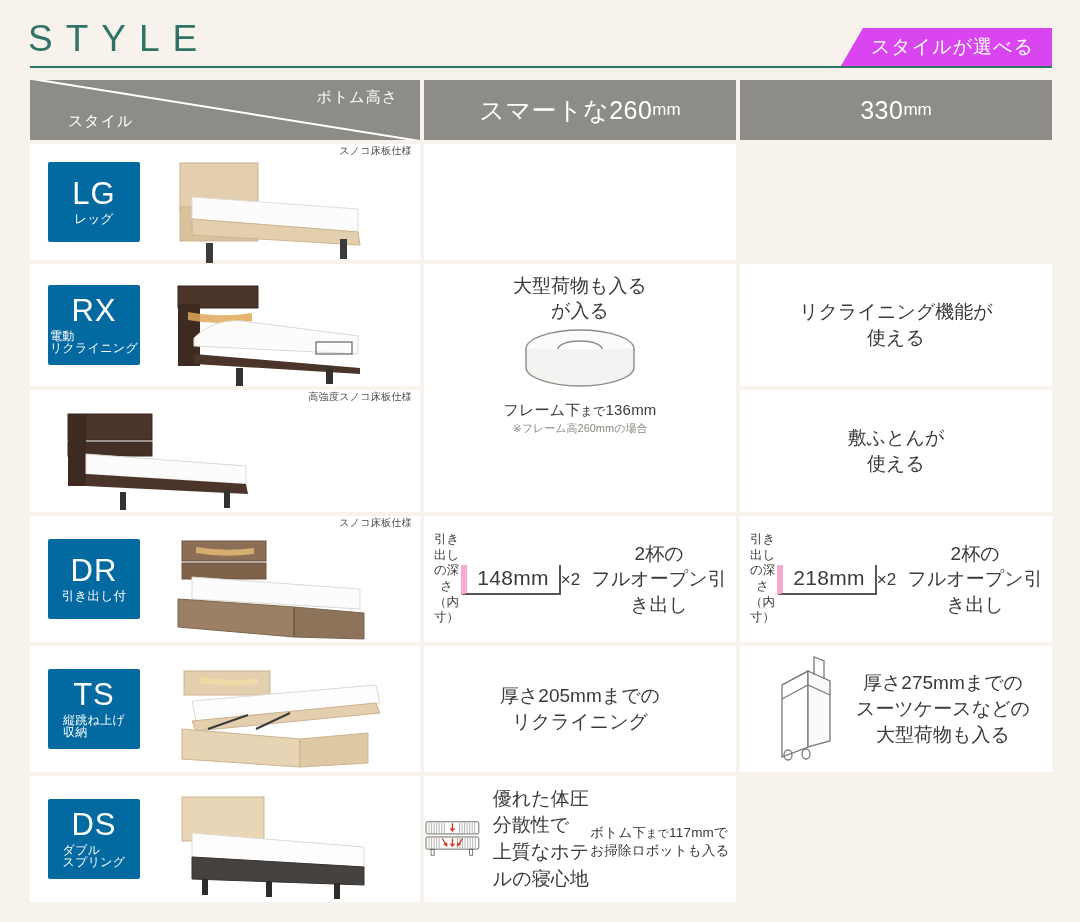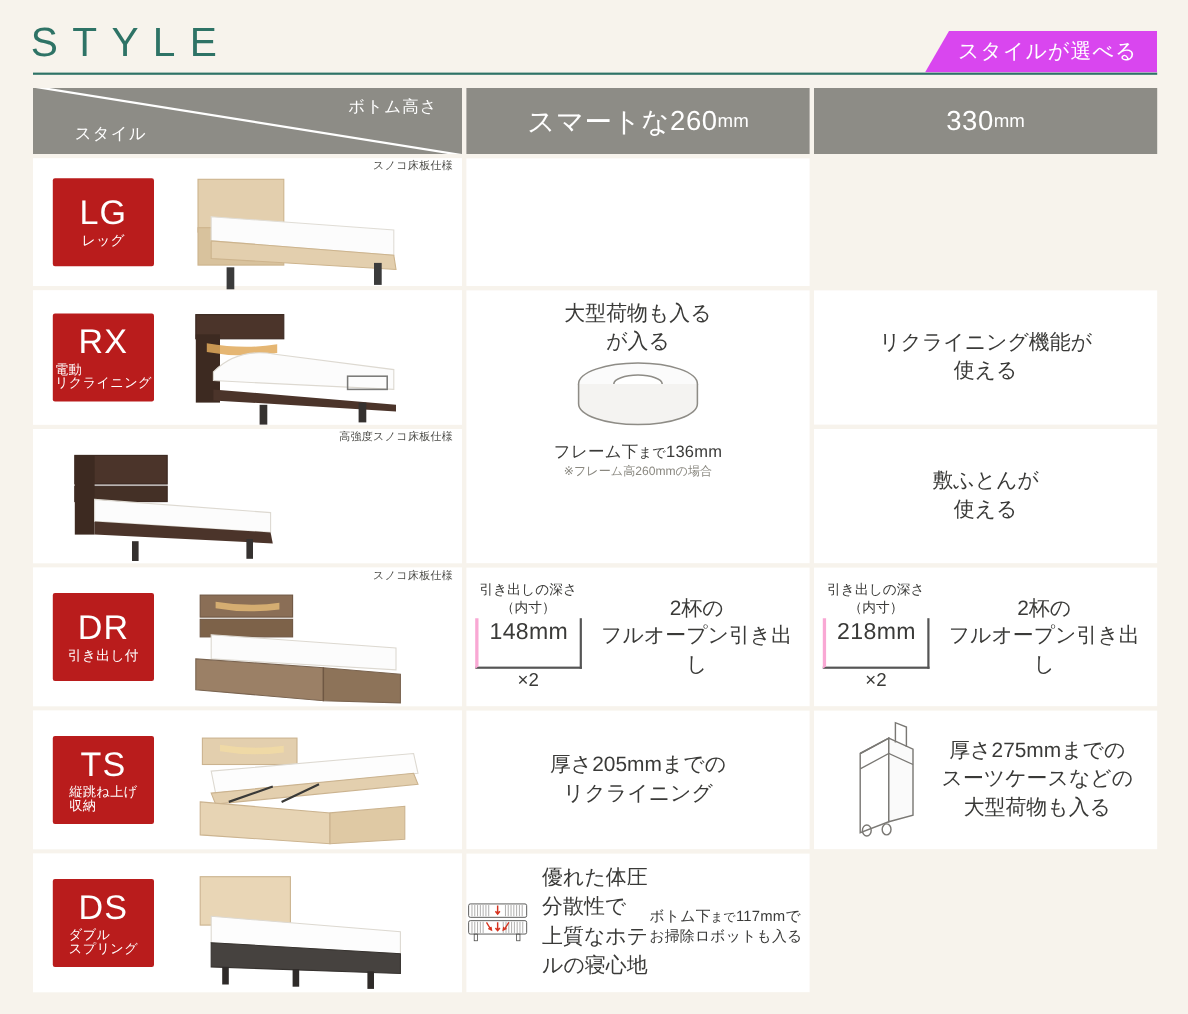--- a/index.html
+++ b/index.html
@@ -69,21 +69,21 @@
   
   .cell{background:#fff;box-sizing:border-box;position:relative;}
   .cell.blank{background:transparent;}
 
   .styleblock{
     display:flex;align-items:center;position:relative;
     background:#fff;height:100%;
   }
   .tag{
     width:92px;height:80px;flex:0 0 92px;margin-left:18px;
-    background:#b91c1c;color:#fff;border-radius:2px;
+    background:#0369a1;color:#fff;border-radius:2px;
     display:flex;flex-direction:column;align-items:center;justify-content:center;
     line-height:1.05;
   }
   .tag .code{font-size:31px;font-weight:400;letter-spacing:1px;}
   .tag .sub{font-size:12.5px;margin-top:2px;text-align:left;letter-spacing:.3px;}
   .tag.tall .sub{font-size:12px;}
 
   .bedwrap{flex:1;position:relative;height:100%;}
   .bedcap{
     position:absolute;right:8px;top:0;font-size:10px;color:#4a4a46;
@@ -106,26 +106,26 @@
   .robotcell .rtitle{font-size:19px;line-height:1.3;}
   .robotcell .rnote{font-size:15px;margin-top:4px;letter-spacing:.2px;}
   .robotcell .rnote .sm{font-size:12px;}
   .robotcell .rfine{font-size:11px;color:#8a8880;margin-top:1px;}
 
   
   .drawercell{
     display:flex;align-items:center;justify-content:center;gap:10px;height:100%;
     box-sizing:border-box;padding:0 8px;
   }
-  .dmeasure{display:flex;flex-direction:column;align-items:center;}
+  .dmeasure{display:flex;flex-direction:row;align-items:center;}
   .dmeasure .dlab{font-size:12.5px;line-height:1.25;text-align:center;color:#3a3a38;}
   .dmeasure .dbox{
-    border-left:3px solid #f9a8d4;border-right:2px solid #555;
+    border-left:6px solid #f9a8d4;border-right:2px solid #555;
     border-bottom:2px solid #555;
-    padding:1px 10px 19px;margin-top:2px;
+    padding:1px 10px 3px;margin-top:2px;
     font-size:21px;letter-spacing:.3px;
   }
   .dmeasure .dx{font-size:17px;margin-top:1px;}
   .dtext{font-size:19px;line-height:1.35;text-align:center;}
 
   
   .iconcell{
     display:flex;align-items:center;justify-content:center;gap:12px;height:100%;
     box-sizing:border-box;padding:0 10px;
   }

